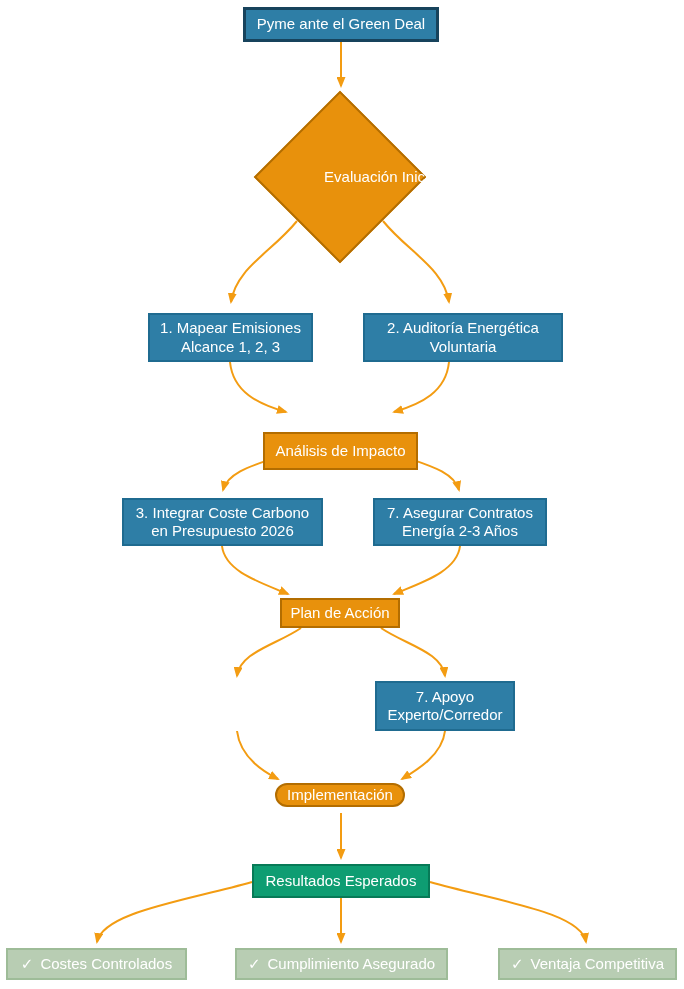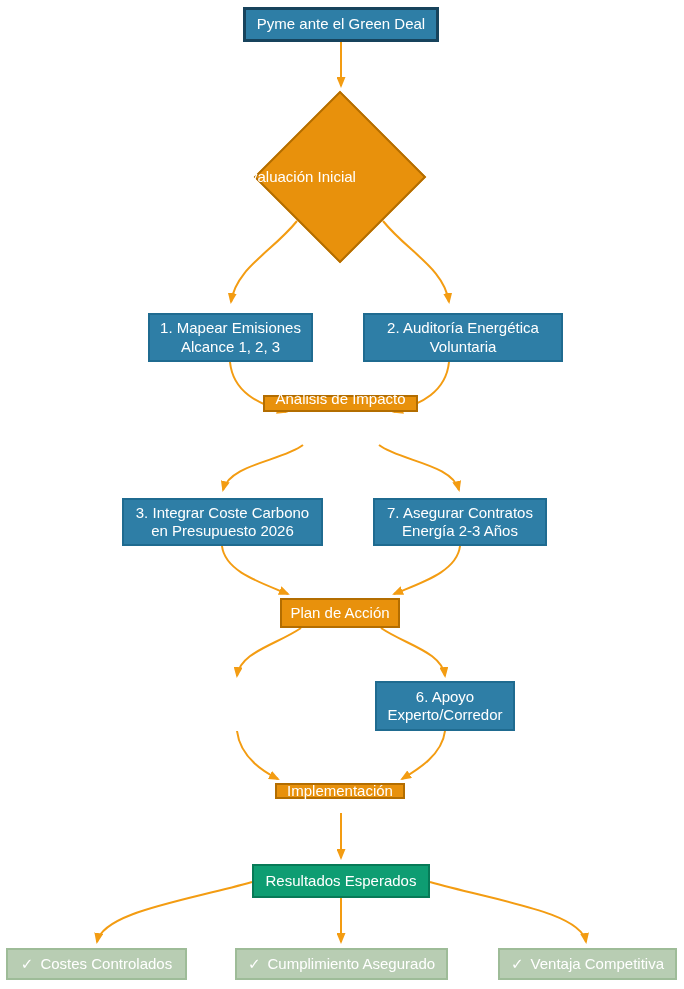--- a/index.html
+++ b/index.html
@@ -67,21 +67,21 @@
     left: 279px; top: 116px;
     width: 122px; height: 122px;
     transform: rotate(45deg);
     background: var(--milestone-fill, #e8910c);
     border: 2px solid var(--milestone-border, #b36d00);
   }
   .diamond-label {
     position: absolute;
     left: 240px; top: 168px;
     width: 200px;
-    text-align: left;
+    text-align: right;
     color: var(--text, #ffffff);
     font-size: 15px;
     white-space: nowrap;
   }
 
   .check-glyph { font-size: 15px; }
 </style>
 </head>
 <body>
 
@@ -120,42 +120,42 @@
   <span class="diamond-label">Evaluación Inicial</span>
 
   <div class="node process" style="left:148px; top:313px; width:165px; height:49px;">
     <span>1. Mapear Emisiones Alcance 1, 2, 3</span>
   </div>
 
   <div class="node process" style="left:363px; top:313px; width:200px; height:49px;">
     <span>2. Auditoría Energética Voluntaria</span>
   </div>
 
-  <div class="node milestone" style="left:263px; top:395px; width:155px; height:17px;align-items:flex-end;">
+  <div class="node milestone" style="left:263px; top:432px; width:155px; height:38px;">
     <span>Análisis de Impacto</span>
   </div>
 
   <div class="node process" style="left:122px; top:498px; width:201px; height:48px;">
     <span>3. Integrar Coste Carbono en Presupuesto 2026</span>
   </div>
 
   <div class="node process" style="left:373px; top:498px; width:174px; height:48px;">
     <span>7. Asegurar Contratos Energía 2-3 Años</span>
   </div>
 
   <div class="node milestone" style="left:280px; top:598px; width:120px; height:30px;">
     <span>Plan de Acción</span>
   </div>
 
 
   <div class="node process" style="left:375px; top:681px; width:140px; height:50px;">
-    <span>6. Apoyo Experto/Corredor</span>
+    <span>7. Apoyo Experto/Corredor</span>
   </div>
 
-  <div class="node milestone" style="left:275px; top:783px; width:130px; height:16px;">
+  <div class="node milestone" style="left:275px; top:783px; width:130px; height:24px;border-radius:13px;">
     <span>Implementación</span>
   </div>
 
   <div class="node result" style="left:252px; top:864px; width:178px; height:34px;">
     <span>Resultados Esperados</span>
   </div>
 
   <div class="node outcome" style="left:6px; top:948px; width:181px; height:32px;">
     <span class="check-glyph">✓</span>
     <span>Costes Controlados</span>

